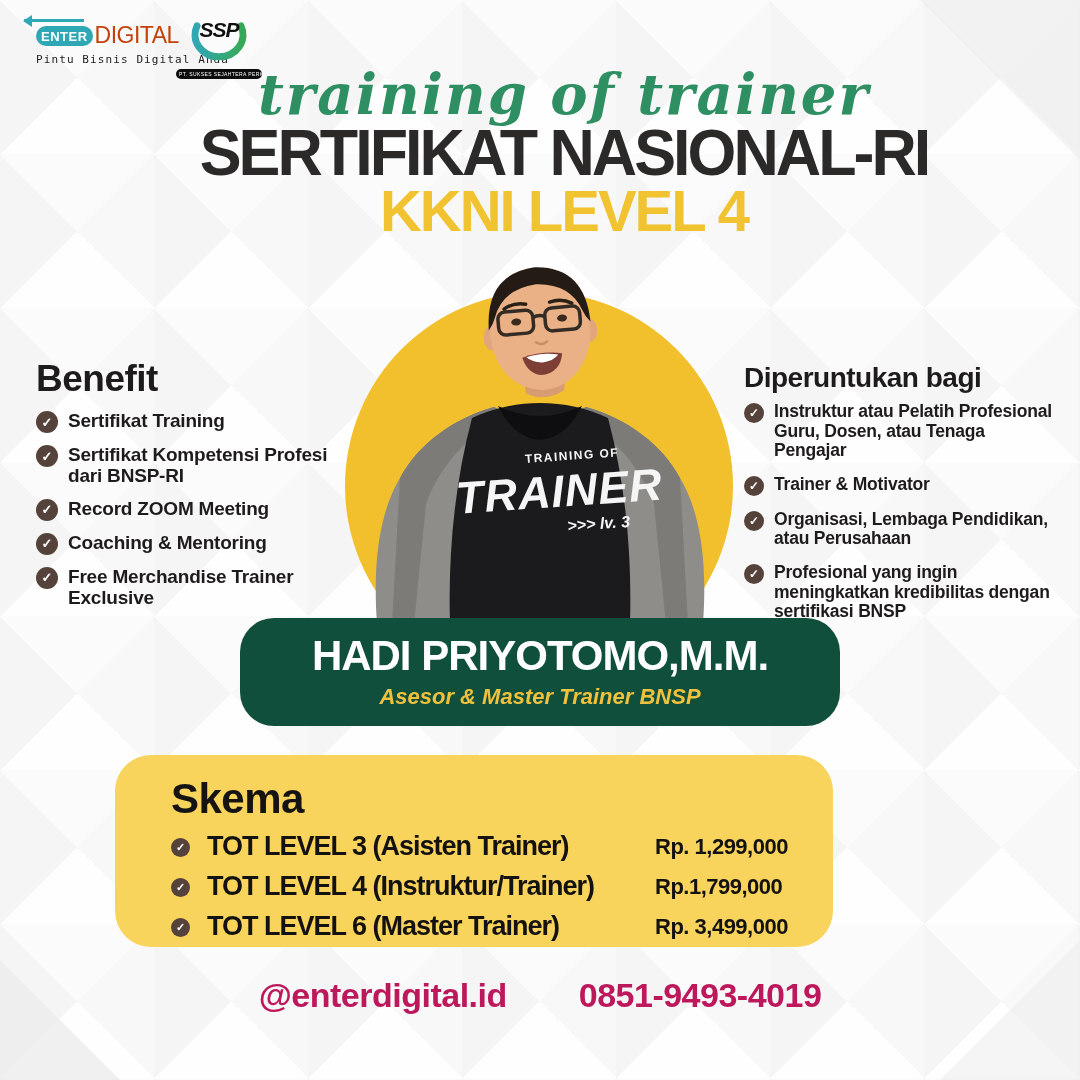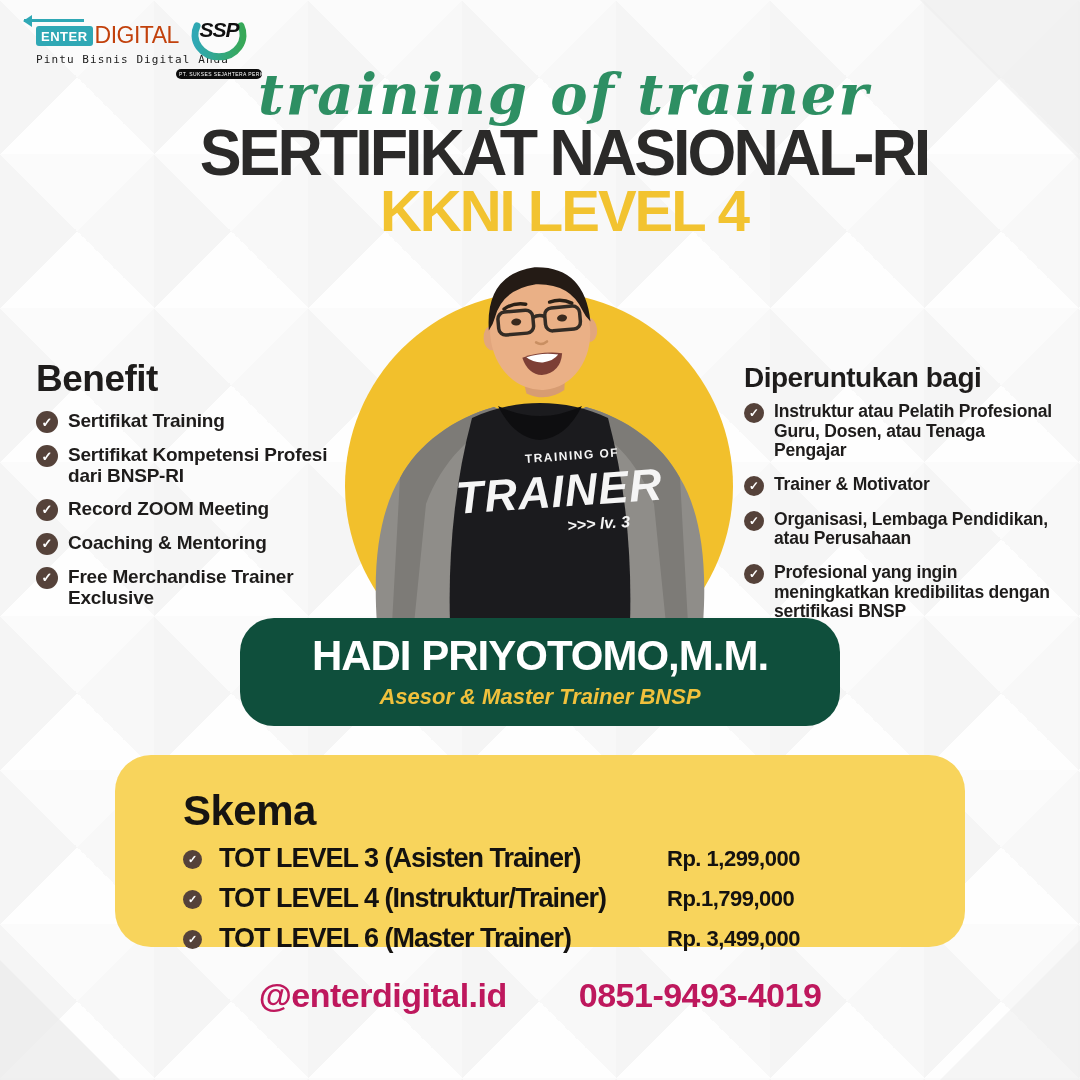--- a/index.html
+++ b/index.html
@@ -11,21 +11,21 @@
     background:conic-gradient(from 45deg at 50% 50%, #f5f5f5 0 90deg, #ffffff 90deg 180deg, #f0f0f0 180deg 270deg, #fafafa 270deg 360deg);
     background-size:154px 154px;}
   .corner-tri{position:absolute;z-index:0;background:#ececec;}
   .tri-bl{left:0;bottom:0;width:120px;height:120px;clip-path:polygon(0 100%,0 0,100% 100%);opacity:.8;}
   .tri-tr{right:0;top:0;width:160px;height:160px;clip-path:polygon(100% 0,0 0,100% 100%);opacity:.6;}
   .tri-br{right:0;bottom:0;width:140px;height:140px;clip-path:polygon(100% 100%,100% 0,0 100%);opacity:.55;}
 
   
   .logo-ed{position:absolute;left:36px;top:22px;z-index:5;}
   .logo-ed-row{display:flex;align-items:center;position:relative;}
-  .enter-box{position:relative;background:#2FA8B5;color:#fff;font-weight:bold;font-size:13px;letter-spacing:.5px;padding:3px 5px 2px;border-radius:3px;}
+  .enter-box{position:relative;background:#2FA8B5;color:#fff;font-weight:bold;font-size:13px;letter-spacing:.5px;padding:3px 5px 2px;border-radius:10px;}
   .enter-arrow{position:absolute;left:-12px;top:-7px;width:60px;height:7px;border-top:3px solid #2FA8B5;}
   .enter-arrow::before{content:"";position:absolute;left:-7px;top:-7px;border:6px solid transparent;border-right:9px solid #2FA8B5;}
   .digital-txt{color:#c2410c;font-weight:normal;font-size:23px;letter-spacing:-.5px;margin-left:2px;}
   .ed-tagline{font-family:"DejaVu Sans Mono",monospace;font-size:11px;letter-spacing:1.1px;color:#1c1c1c;margin-top:4px;text-align:center;font-weight:normal;}
 
   
   .logo-ssp{position:absolute;left:176px;top:14px;z-index:5;width:86px;text-align:center;}
   .ssp-mark{position:relative;width:64px;height:52px;margin:0 auto;}
   .ssp-mark svg{display:block;}
   .ssp-text{position:absolute;top:4px;left:50%;transform:translateX(-50%);font-weight:bold;font-style:italic;font-size:21px;color:#101010;letter-spacing:-1px;}
@@ -54,21 +54,21 @@
   .col-audience .chk-label{font-size:17.5px;}
   .col-audience .chk{width:20px;height:20px;font-size:12px;}
   .col-audience .chk-row{margin-bottom:14px;}
 
   
   .name-box{position:absolute;left:240px;top:618px;width:600px;height:108px;background:#0F4F3C;border-radius:34px;z-index:4;display:flex;flex-direction:column;align-items:center;justify-content:center;}
   .name-main{color:#fff;font-weight:800;font-size:42px;letter-spacing:-1px;line-height:1;}
   .name-role{color:#F0C13C;font-weight:bold;font-style:italic;font-size:22px;margin-top:7px;}
 
   
-  .skema-box{position:absolute;left:115px;top:755px;width:850px;height:192px;background:#F8D45C;border-radius:36px;z-index:4;padding:12px;box-sizing:border-box;}
+  .skema-box{position:absolute;left:115px;top:755px;width:718px;height:192px;background:#F8D45C;border-radius:36px;z-index:4;padding:0;box-sizing:border-box;}
   .skema-title{font-weight:800;color:#161412;font-size:42px;letter-spacing:-.5px;margin:20px 0 8px 56px;}
   .skema-row{display:grid;grid-template-columns:26px 438px auto;align-items:center;gap:10px;margin:0 0 9px 56px;}
   .skema-label{font-weight:800;color:#141210;font-size:27px;letter-spacing:-1px;white-space:nowrap;}
   .skema-price{font-weight:800;color:#141210;font-size:22px;letter-spacing:-.5px;white-space:nowrap;}
 
   
   .footer{position:absolute;left:0;top:976px;width:100%;display:flex;justify-content:center;gap:72px;z-index:3;}
   .footer-item{font-weight:800;color:#be185d;font-size:34px;letter-spacing:-.5px;}
 </style>
 </head>

